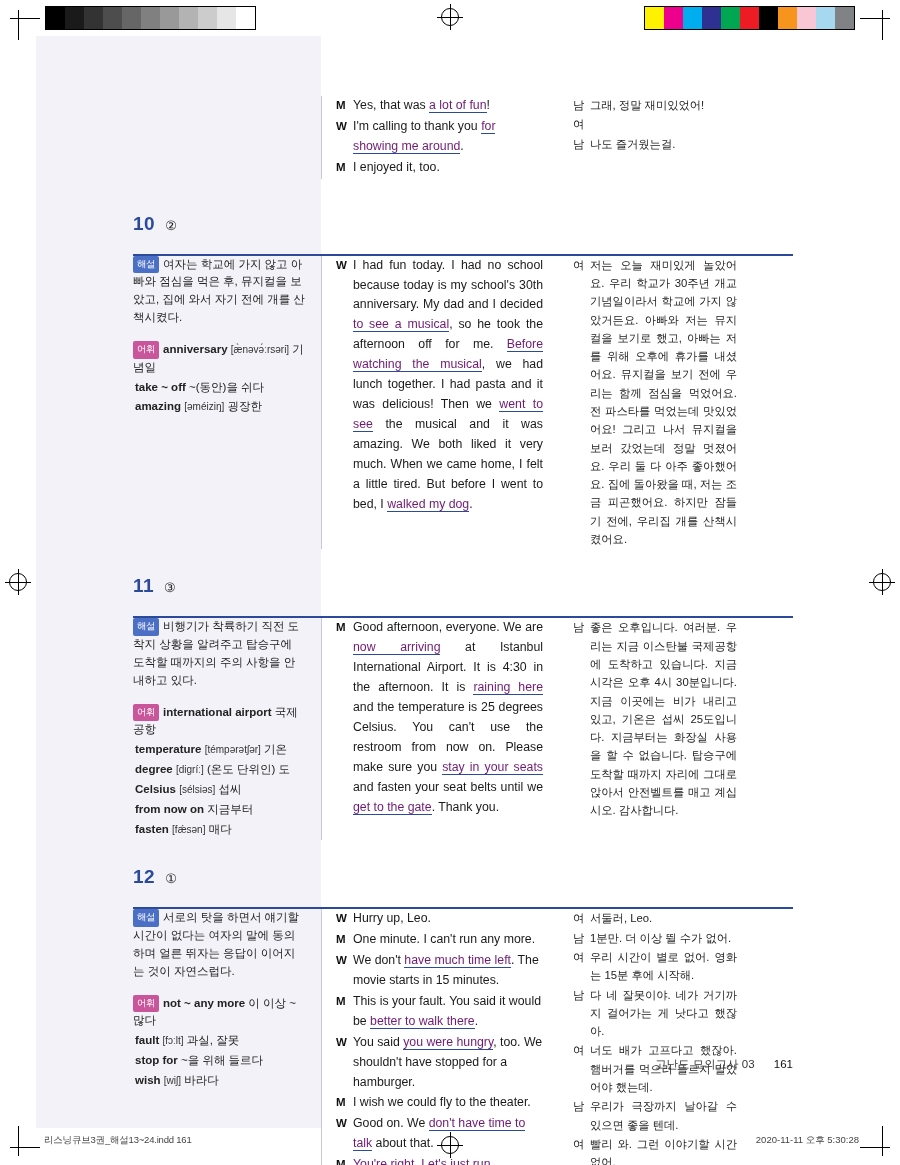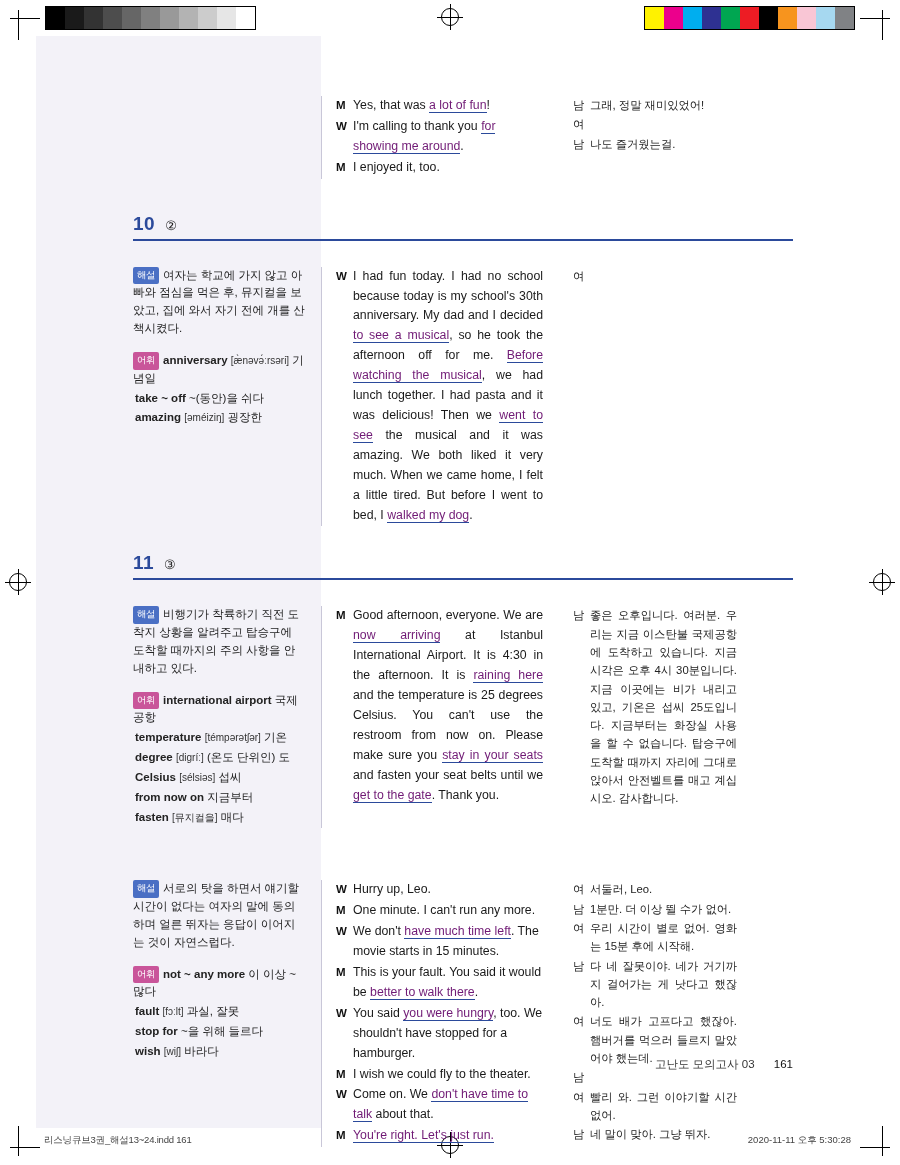--- a/index.html
+++ b/index.html
@@ -62,34 +62,34 @@
     left: 133px; top: 60px;
     width: 660px;
   }
 
   
   .qblock { position: relative; }
 
   .qhead {
     display: flex; align-items: baseline;
     border-bottom: 2px solid #2b4a9b;
-    padding-bottom: 4px;
+    padding-bottom: 19px;
     margin-bottom: 0;
   }
   .qnum {
     font-size: 19px; font-weight: bold; color: #2b4a9b;
     letter-spacing: 0.5px;
   }
   .qans {
     font-size: 13px; color: #222; margin-left: 10px;
   }
 
   .qbody {
     display: flex;
-    padding-top: 26px;
+    padding-top: 0;
   }
 
   .col-note {
     width: 188px; flex: 0 0 188px;
     padding-right: 16px;
     font-size: 11.5px; line-height: 1.55;
     color: #222;
   }
   .col-en {
     width: 236px; flex: 0 0 236px;
@@ -137,21 +137,21 @@
   
   .footer-inner {
     position: absolute;
     right: 107px; bottom: 56px;
     font-size: 11.5px; color: #333;
   }
   .footer-inner .pg { margin-left: 16px; color: #111; text-align: center; }
 
   .footline {
     position: absolute;
-    left: 44px; right: 49px; bottom: 18px;
+    left: 44px; right: 41px; bottom: 18px;
     display: flex; justify-content: space-between;
     font-size: 9.5px; color: #444;
     border-top: 0;
   }
   .footline .left { letter-spacing: -0.2px; }
 </style>
 </head>
 <body>
 
 <div class="crop-top-left" style="left:10px; top:18px;"></div>
@@ -249,20 +249,21 @@
         </div>
         <div class="col-en" id="en-0">
             <div class="line narr">
               <div class="spk">W</div>
               <div class="txt narr"><span>I had fun today. I had no school because today is my school's 30th anniversary. My dad and I decided </span><span class="u">to see a musical</span><span>, so he took the afternoon off for me. </span><span class="u">Before watching the musical</span><span>, we had lunch together. I had pasta and it was delicious! Then we </span><span class="u">went to see</span><span> the musical and it was amazing. We both liked it very much. When we came home, I felt a little tired. But before I went to bed, I </span><span class="u">walked my dog</span><span>.</span></div>
             </div>
           </div>
         <div class="col-ko" id="ko-0">
             <div class="ko-line">
               <div class="ko-spk">여</div>
+              <div class="ko-txt">저는 오늘 재미있게 놀았어요. 우리 학교가 30주년 개교기념일이라서 학교에 가지 않았거든요. 아빠와 저는 뮤지컬을 보기로 했고, 아빠는 저를 위해 오후에 휴가를 내셨어요. 뮤지컬을 보기 전에 우리는 함께 점심을 먹었어요. 전 파스타를 먹었는데 맛있었어요! 그리고 나서 뮤지컬을 보러 갔었는데 정말 멋졌어요. 우리 둘 다 아주 좋아했어요. 집에 돌아왔을 때, 저는 조금 피곤했어요. 하지만 잠들기 전에, 우리집 개를 산책시켰어요.</div>
             </div>
           </div>
       </div>
     </div>
 
     <div class="qblock" style="margin-top:26px;">
       <div class="qhead">
         <span class="qnum">11</span>
         <span class="qans">③</span>
       </div>
@@ -270,39 +271,43 @@
         <div class="col-note">
           <p class="note-para">
             <span class="badge">해설</span><span>비행기가 착륙하기 직전 도착지 상황을 알려주고 탑승구에 도착할 때까지의 주의 사항을 안내하고 있다.</span>
           </p>
           <div id="voc-1">
               <p class="note-para" style="margin-bottom:2px"><span class="badge pink">어휘</span><span class="voca-word">international airport</span> <span>국제공항</span></p>
               <p class="voca-line"><span class="voca-word">temperature</span> <span class="phon">[témpərətʃər]</span> <span>기온</span></p>
               <p class="voca-line"><span class="voca-word">degree</span> <span class="phon">[digríː]</span> <span>(온도 단위인) 도</span></p>
               <p class="voca-line"><span class="voca-word">Celsius</span> <span class="phon">[sélsiəs]</span> <span>섭씨</span></p>
               <p class="voca-line"><span class="voca-word">from now on</span> <span>지금부터</span></p>
-              <p class="voca-line"><span class="voca-word">fasten</span> <span class="phon">[뮤지컬을]</span> <span>매다</span></p>
+              <p class="voca-line"><span class="voca-word">fasten</span> <span class="phon">[fǽsən]</span> <span>매다</span></p>
             </div>
         </div>
         <div class="col-en" id="en-1">
             <div class="line narr">
               <div class="spk">M</div>
               <div class="txt narr"><span>Good afternoon, everyone. We are </span><span class="u">now arriving</span><span> at Istanbul International Airport. It is 4:30 in the afternoon. It is </span><span class="u">raining here</span><span> and the temperature is 25 degrees Celsius. You can't use the restroom from now on. Please make sure you </span><span class="u">stay in your seats</span><span> and fasten your seat belts until we </span><span class="u">get to the gate</span><span>. Thank you.</span></div>
             </div>
           </div>
         <div class="col-ko" id="ko-1">
             <div class="ko-line">
               <div class="ko-spk">남</div>
               <div class="ko-txt">좋은 오후입니다. 여러분. 우리는 지금 이스탄불 국제공항에 도착하고 있습니다. 지금 시각은 오후 4시 30분입니다. 지금 이곳에는 비가 내리고 있고, 기온은 섭씨 25도입니다. 지금부터는 화장실 사용을 할 수 없습니다. 탑승구에 도착할 때까지 자리에 그대로 앉아서 안전벨트를 매고 계십시오. 감사합니다.</div>
             </div>
           </div>
       </div>
     </div>
 
     <div class="qblock" style="margin-top:26px;">
+      <div class="qhead">
+        <span class="qnum">12</span>
+        <span class="qans">①</span>
+      </div>
       <div class="qbody">
         <div class="col-note">
           <p class="note-para">
             <span class="badge">해설</span><span>서로의 탓을 하면서 얘기할 시간이 없다는 여자의 말에 동의하며 얼른 뛰자는 응답이 이어지는 것이 자연스럽다.</span>
           </p>
           <div id="voc-2">
               <p class="note-para" style="margin-bottom:2px"><span class="badge pink">어휘</span><span class="voca-word">not ~ any more</span> <span>이 이상 ~ 많다</span></p>
               <p class="voca-line"><span class="voca-word">fault</span> <span class="phon">[fɔːlt]</span> <span>과실, 잘못</span></p>
               <p class="voca-line"><span class="voca-word">stop for</span> <span>~을 위해 들르다</span></p>
               <p class="voca-line"><span class="voca-word">wish</span> <span class="phon">[wiʃ]</span> <span>바라다</span></p>
@@ -328,21 +333,21 @@
             <div class="line">
               <div class="spk">W</div>
               <div class="txt"><span>You said </span><span class="u">you were hungry</span><span>, too. We shouldn't have stopped for a hamburger.</span></div>
             </div>
             <div class="line">
               <div class="spk">M</div>
               <div class="txt"><span>I wish we could fly to the theater.</span></div>
             </div>
             <div class="line">
               <div class="spk">W</div>
-              <div class="txt"><span>Come on. We </span><span class="u">don't have time to talk</span><span> about that.</span></div>
+              <div class="txt"><span>Good on. We </span><span class="u">don't have time to talk</span><span> about that.</span></div>
             </div>
             <div class="line">
               <div class="spk">M</div>
               <div class="txt"><span class="u">You're right. Let's just run.</span></div>
             </div>
           </div>
         <div class="col-ko" id="ko-2">
             <div class="ko-line">
               <div class="ko-spk">여</div>
               <div class="ko-txt">서둘러, Leo.</div>
@@ -358,20 +363,21 @@
             <div class="ko-line">
               <div class="ko-spk">남</div>
               <div class="ko-txt">다 네 잘못이야. 네가 거기까지 걸어가는 게 낫다고 했잖아.</div>
             </div>
             <div class="ko-line">
               <div class="ko-spk">여</div>
               <div class="ko-txt">너도 배가 고프다고 했잖아. 햄버거를 먹으러 들르지 말았어야 했는데.</div>
             </div>
             <div class="ko-line">
               <div class="ko-spk">남</div>
+              <div class="ko-txt">우리가 극장까지 날아갈 수 있으면 좋을 텐데.</div>
             </div>
             <div class="ko-line">
               <div class="ko-spk">여</div>
               <div class="ko-txt">빨리 와. 그런 이야기할 시간 없어.</div>
             </div>
             <div class="ko-line">
               <div class="ko-spk">남</div>
               <div class="ko-txt">네 말이 맞아. 그냥 뛰자.</div>
             </div>
           </div>

